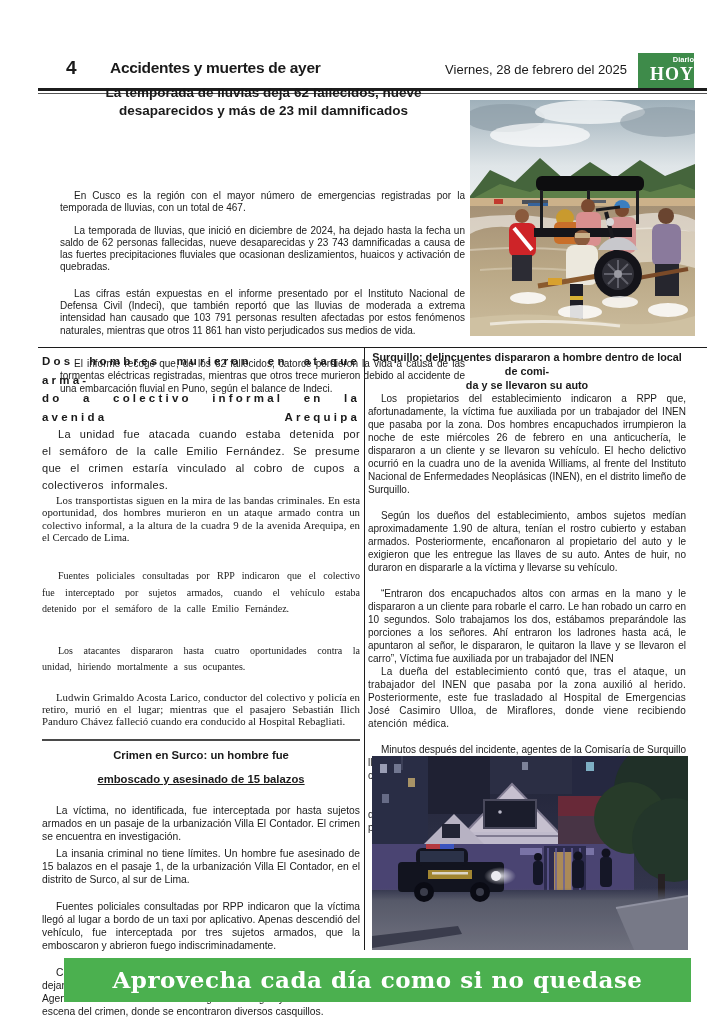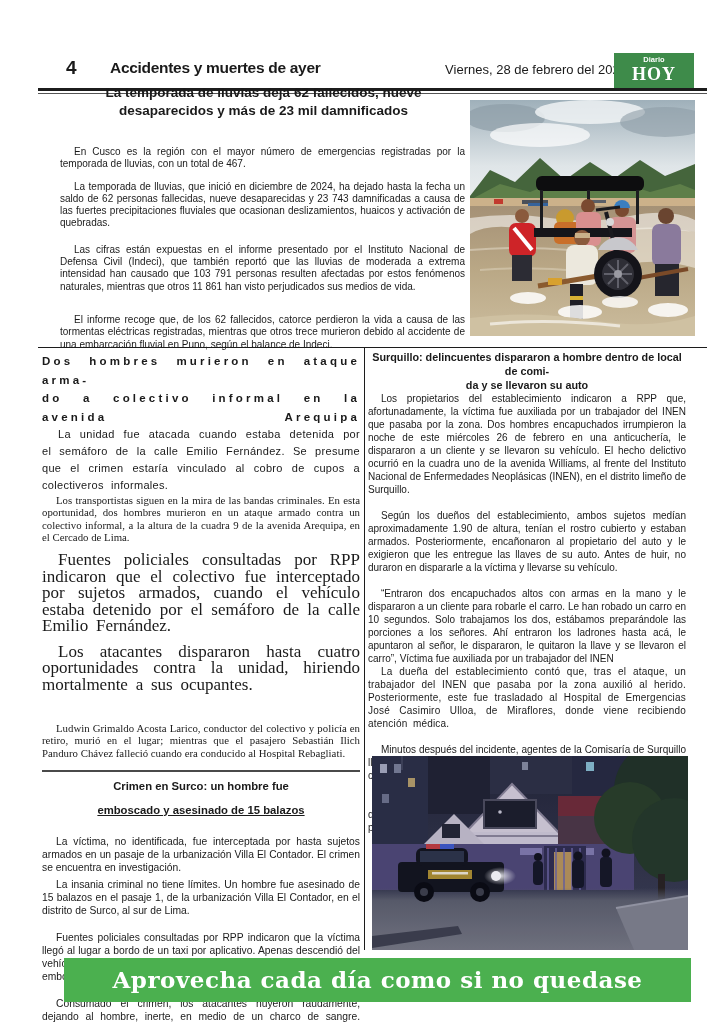--- a/index.html
+++ b/index.html
@@ -5,50 +5,50 @@
   * { margin:0; padding:0; box-sizing:border-box; }
   html,body { background:#ffffff; }
   .page {
     position:relative; width:723px; height:1024px; background:#fff;
     font-family:"Liberation Sans", sans-serif; color:#1a1a1a; overflow:hidden;
   }
   
   .page-num { position:absolute; left:66px; top:57px; font-size:19px; font-weight:bold; }
   .section-title { position:absolute; left:110px; top:59px; font-size:15.5px; font-weight:bold; letter-spacing:-0.3px; }
   .issue-date { position:absolute; right:96px; top:62px; font-size:13px; }
-  .logo { position:absolute; right:29px; top:53px; width:80px; height:37px; background:#3e8b4a; color:#fff; text-align:center; padding-top:2px; }
+  .logo { position:absolute; right:29px; top:53px; width:56px; height:37px; background:#3e8b4a; color:#fff; text-align:right; padding-top:2px; }
   .logo-top { font-size:7.5px; font-weight:bold; line-height:9px; }
   .logo-main { font-family:"Liberation Serif", serif; font-weight:bold; font-size:18px; line-height:20px; letter-spacing:1px; }
   .header-rule-thick { position:absolute; left:38px; right:16px; top:88px; border-top:3px solid #1c1c1c; }
   .header-rule-thin  { position:absolute; left:38px; right:16px; top:93px; border-top:1px solid #555; }
 
   
   .main-headline { position:absolute; left:62px; top:84px; width:403px; text-align:center; font-size:13.5px; font-weight:bold; line-height:18px; }
   .main-body { position:absolute; left:60px; top:146px; width:405px; font-size:10px; line-height:12.3px; text-align:justify; }
-  .main-body p { text-indent:14px; }
+  .main-body p { text-indent:14px;margin-top:44px; }
   .main-body p.mt-s { margin-top:10px; }
   .main-body p.mt-m { margin-top:14px; }
   .main-body p.mt-l { margin-top:21px; }
 
   .flood-photo { position:absolute; left:470px; top:100px; width:225px; height:236px; overflow:hidden; }
 
   
   .section-rule-h { position:absolute; left:38px; right:16px; top:347px; border-top:1.5px solid #1c1c1c; }
   .col-rule-v { position:absolute; left:364px; top:348px; height:602px; border-left:1.5px solid #1c1c1c; }
 
   .left-col  { position:absolute; left:42px; top:352px; width:318px; }
   .right-col { position:absolute; left:368px; top:350px; width:318px; }
 
   
   .a1-headline { font-weight:bold; font-size:11.5px; line-height:18.5px; letter-spacing:3.2px; word-spacing:7px; }
   .a1-headline .hl-line { display:block; text-align:justify; text-align-last:justify; }
   .p-sans-spread { font-size:11px; line-height:17px; text-align:justify; text-indent:16px; word-spacing:4px; letter-spacing:0.3px; }
   .p-serif { font-family:"Liberation Serif", serif; font-size:10.8px; line-height:12.3px; text-align:justify; text-indent:14px; }
-  .p-serif-spread { font-family:"Liberation Serif", serif; font-size:17px; line-height:16.5px; text-align:justify; text-indent:16px; word-spacing:3.5px; margin-top:9px; }
-  .p-serif.mt { margin-top:29px; }
+  .p-serif-spread { font-family:"Liberation Serif", serif; font-size:10px; line-height:16.5px; text-align:justify; text-indent:16px; word-spacing:3.5px; margin-top:25px; }
+  .p-serif.mt { margin-top:15px; }
 
   .a2-rule { border-top:2px solid #4a4a4a; margin-top:11px; }
   .a2-headline { margin-top:7px; text-align:center; font-weight:bold; font-size:11.3px; line-height:15px; }
   .a2-headline .hl2 { margin-top:9px;text-decoration:underline; }
   .left-col .p-sans { font-size:10.3px; line-height:13px; text-align:justify; text-indent:14px; }
   .left-col .p-sans.first { margin-top:17px; }
   .left-col .p-sans.cont { margin-top:4px; }
   .left-col .p-sans.mt { margin-top:14px; }
 
   

